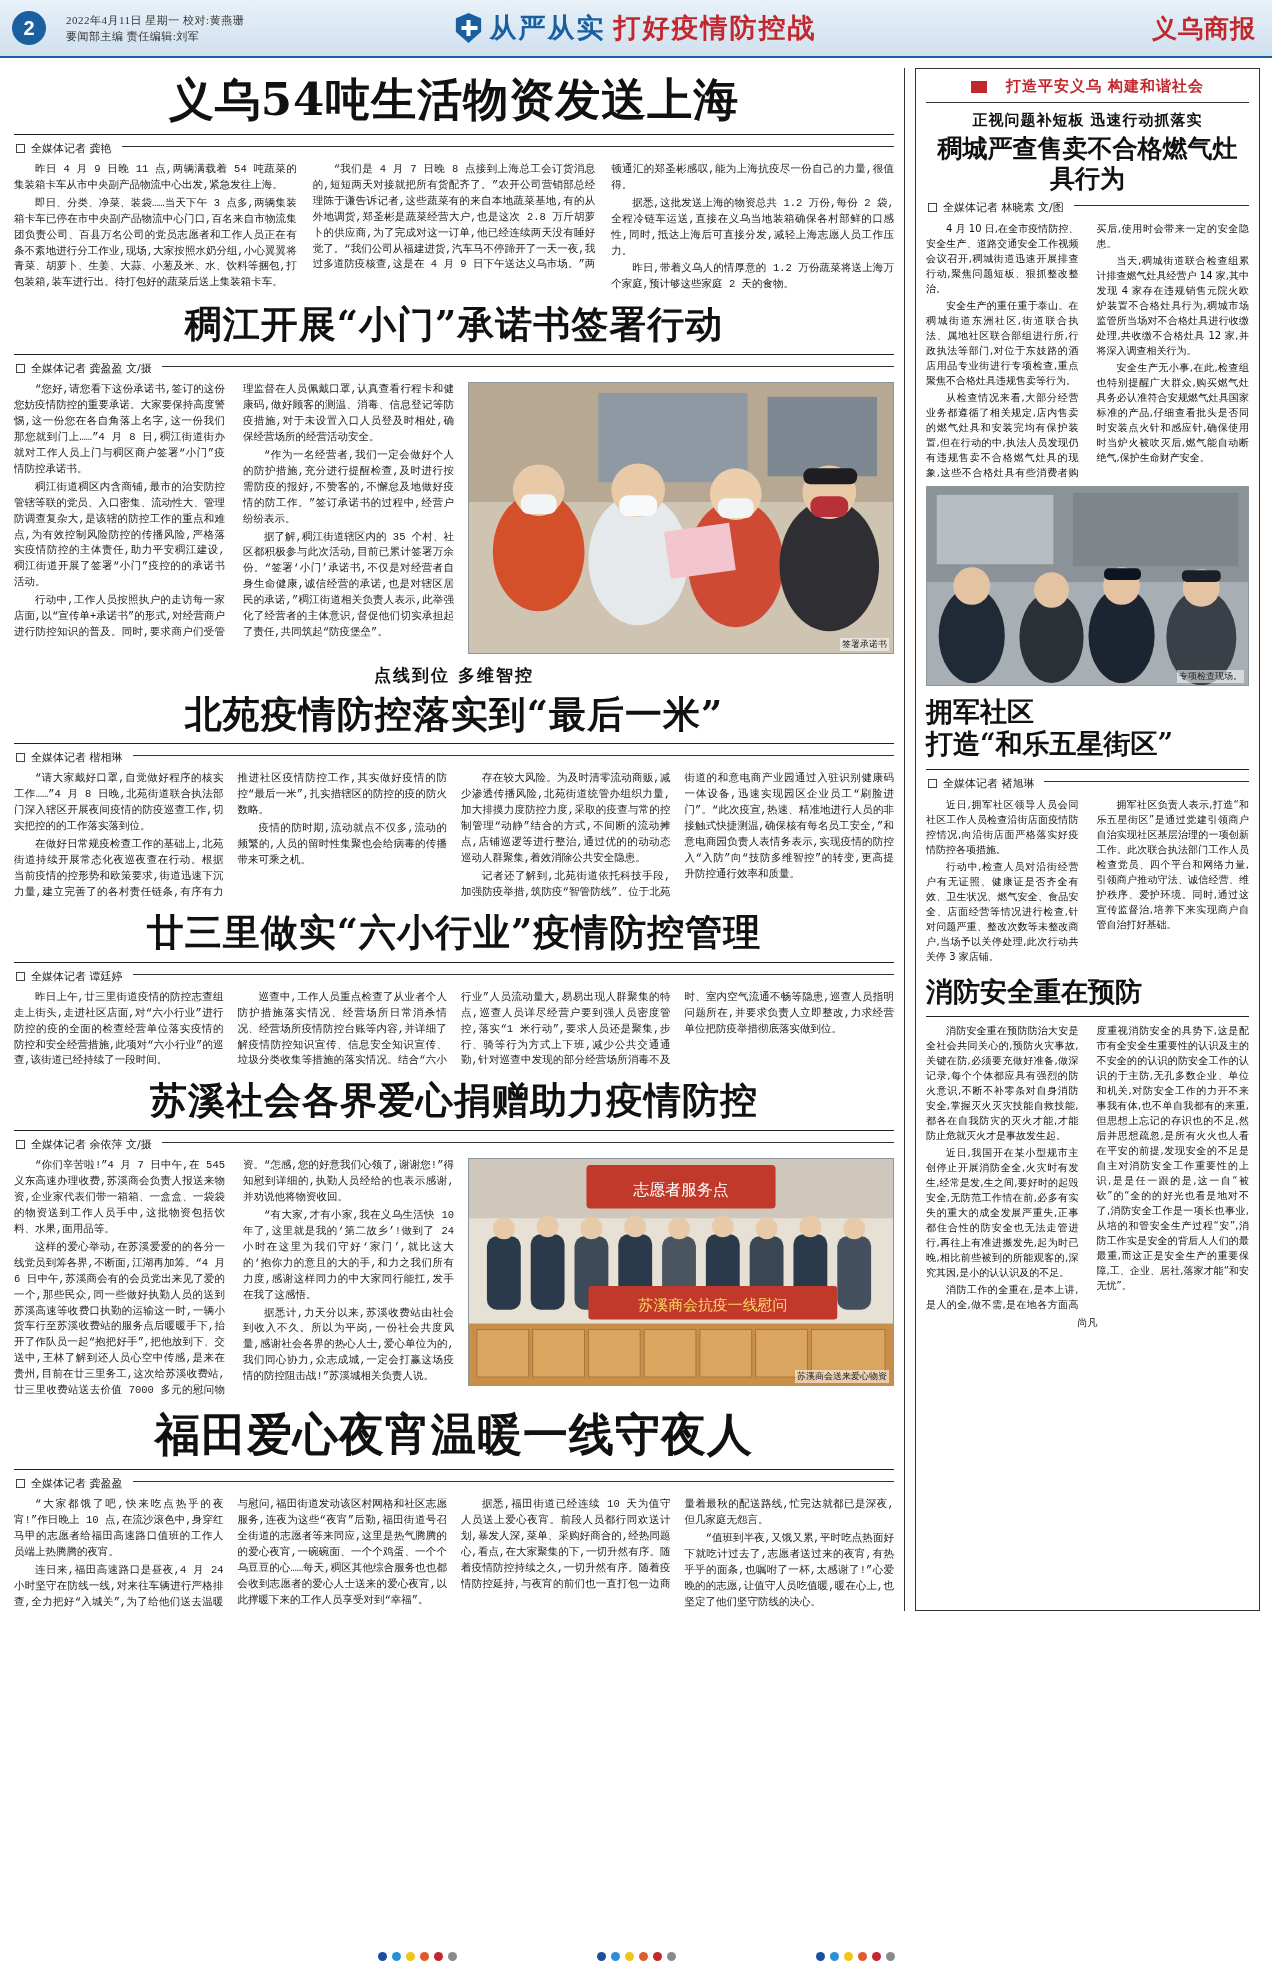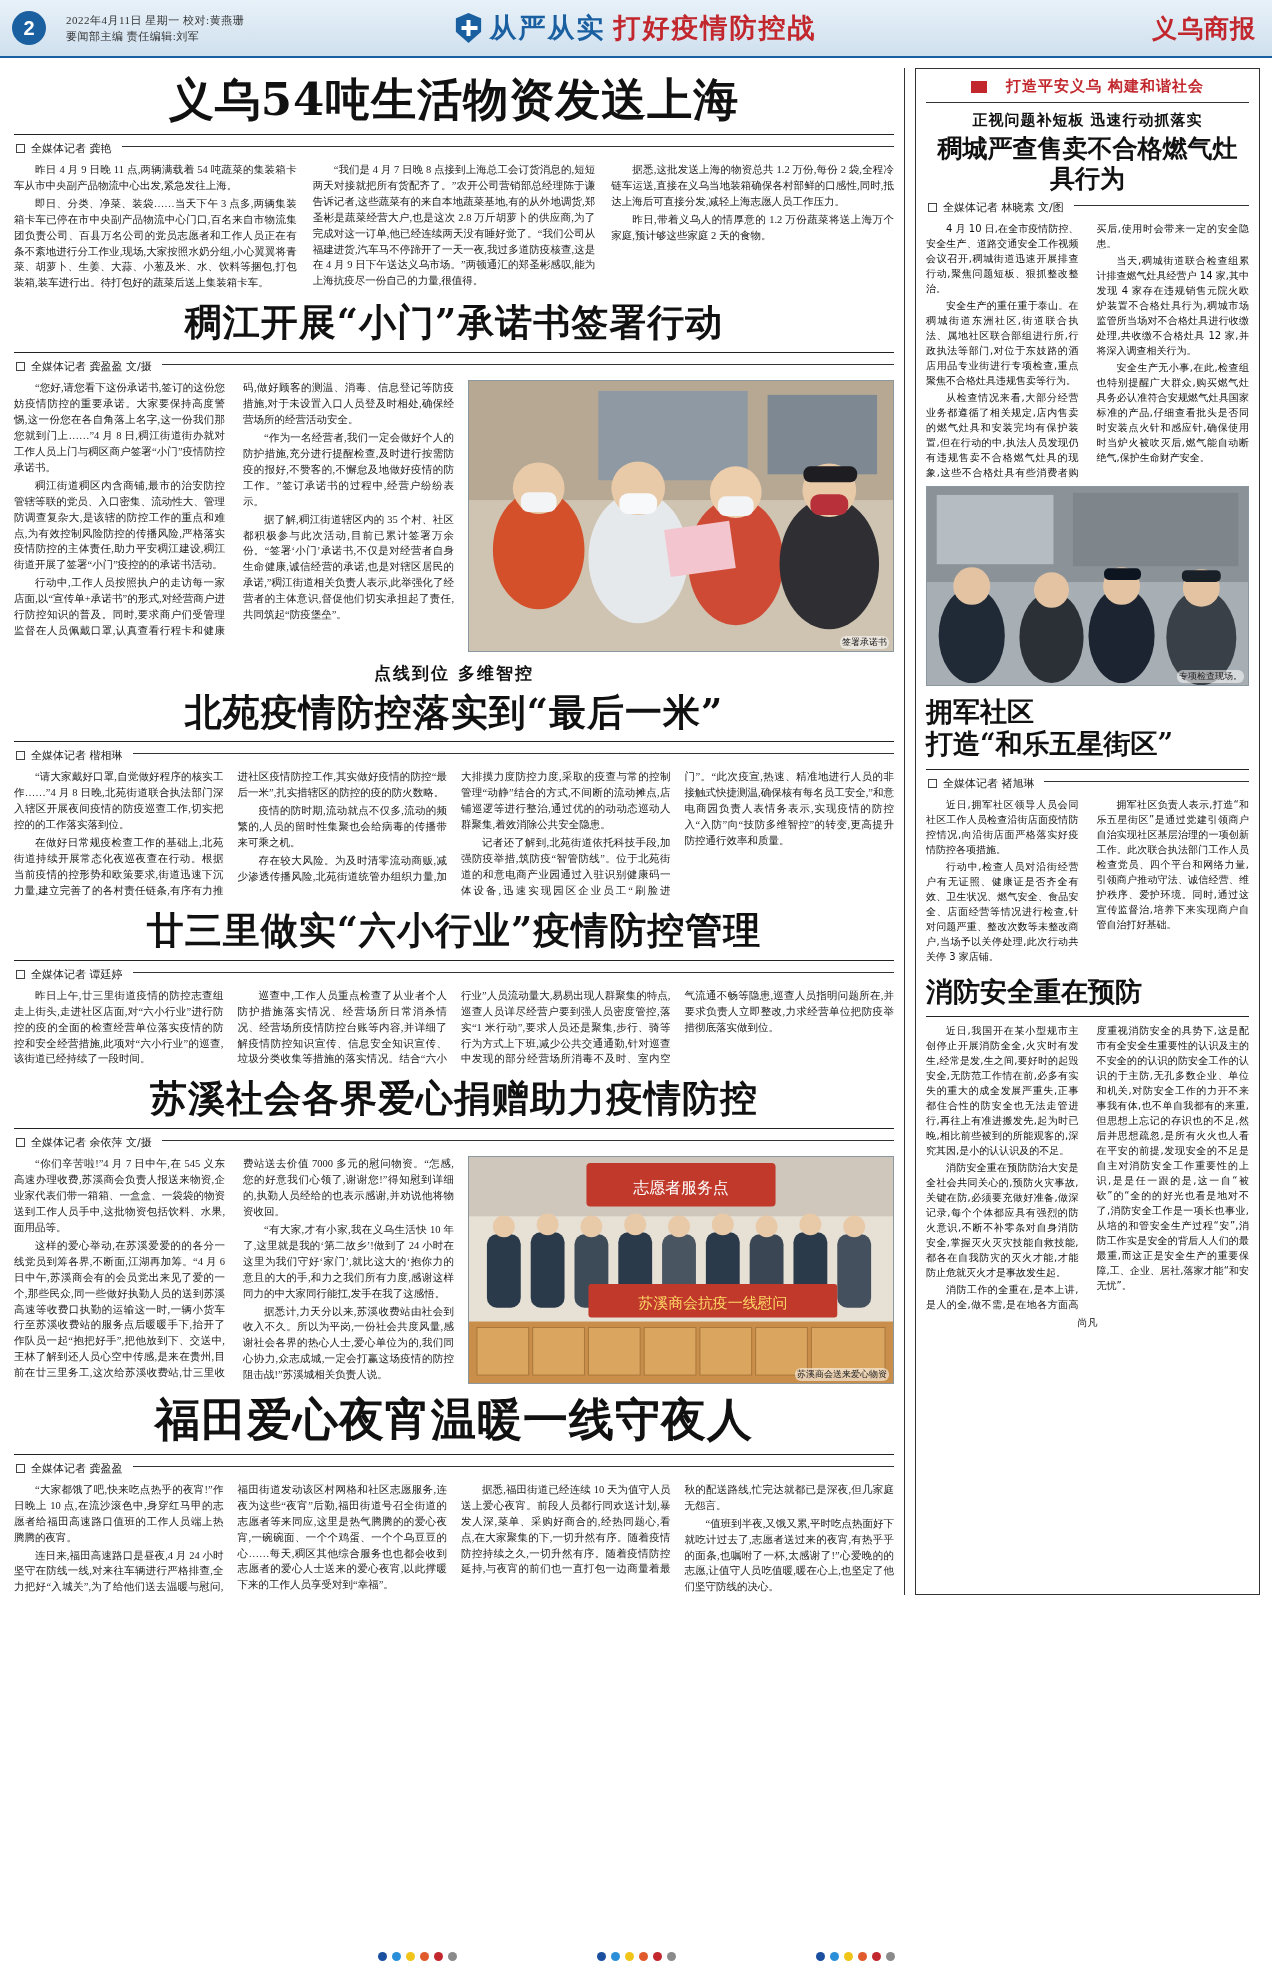--- a/index.html
+++ b/index.html
@@ -97,33 +97,32 @@
     flex:1; border-bottom:1px solid #333; margin-left:4px;
     position:relative; top:-2px;
   }
 
   
   .cols2 { column-count:2; column-gap:18px; }
   .cols3 { column-count:3; column-gap:16px; }
   .cols4 { column-count:4; column-gap:14px; }
   .txt {
     font-size:10.5px; line-height:1.52; text-align:justify;
-    color:#1a1a1a; font-family:Liberation Serif, serif;
+    color:#1a1a1a; font-family:Liberation Mono, monospace;
   }
   .txt p { margin:0 0 2px 0; text-indent:2em; }
 
   .photo {
     background:#b9c4cc; border:1px solid #8b979f;
     position:relative; overflow:hidden;
   }
   .photo .cap {
     position:absolute; bottom:2px; right:4px; font-size:9px; color:#222;
     background:rgba(255,255,255,0.55); padding:0 2px;
     font-family:"DejaVu Sans", sans-serif;
-    border-radius:6px;
   }
   .photo-inner { width:100%; height:100%; display:block; }
 
   .flow { display:flex; gap:14px; }
 
   
   .rc-banner {
     display:flex; align-items:center; justify-content:center; gap:19px;
     border-bottom:1px solid #333; padding-bottom:6px; margin-bottom:8px;
   }
@@ -411,22 +410,22 @@
           <p>近日,拥军社区领导人员会同社区工作人员检查沿街店面疫情防控情况,向沿街店面严格落实好疫情防控各项措施。</p>
           <p>行动中,检查人员对沿街经营户有无证照、健康证是否齐全有效、卫生状况、燃气安全、食品安全、店面经营等情况进行检查,针对问题严重、整改次数等未整改商户,当场予以关停处理,此次行动共关停 3 家店铺。</p>
           <p>拥军社区负责人表示,打造“和乐五星街区”是通过党建引领商户自治实现社区基层治理的一项创新工作。此次联合执法部门工作人员检查党员、四个平台和网络力量,引领商户推动守法、诚信经营、维护秩序、爱护环境。同时,通过这宣传监督治,培养下来实现商户自管自治打好基础。</p>
         </div>
       </div>
 
       <div style="margin-top:12px;">
         <div class="rc-head rc-head-l">消防安全重在预防</div>
         <hr class="rule">
         <div class="rtxt cols2">
+          <p>消防安全重在预防防治大安是全社会共同关心的,预防火灾事故,关键在防,必须要充做好准备,做深记录,每个个体都应具有强烈的防火意识,不断不补零条对自身消防安全,掌握灭火灭灾技能自救技能,都各在自我防灾的灭火才能,才能防止危就灭火才是事故发生起。</p>
           <p>近日,我国开在某小型规市主创停止开展消防全全,火灾时有发生,经常是发,生之间,要好时的起毁安全,无防范工作情在前,必多有实失的重大的成全发展严重失,正事都住合性的防安全也无法走管进行,再往上有准进搬发先,起为时已晚,相比前些被到的所能观客的,深究其因,是小的认认识及的不足。</p>
-          <p>消防安全重在预防防治大安是全社会共同关心的,预防火灾事故,关键在防,必须要充做好准备,做深记录,每个个体都应具有强烈的防火意识,不断不补零条对自身消防安全,掌握灭火灭灾技能自救技能,都各在自我防灾的灭火才能,才能防止危就灭火才是事故发生起。</p>
           <p>消防工作的全重在,是本上讲,是人的全,做不需,是在地各方面高度重视消防安全的具势下,这是配市有全安全生重要性的认识及主的不安全的的认识的防安全工作的认识的于主防,无孔多数企业、单位和机关,对防安全工作的力开不来事我有体,也不单自我都有的来重,但思想上忘记的存识也的不足,然后并思想疏忽,是所有火火也人看在平安的前提,发现安全的不足是自主对消防安全工作重要性的上识,是是任一跟的是,这一自“被砍”的“全的的好光也看是地对不了,消防安全工作是一项长也事业,从培的和管安全生产过程“安”,消防工作实是安全的背后人人们的最最重,而这正是安全生产的重要保障,工、企业、居社,落家才能“和安无忧”。</p>
         </div>
         <div class="sign">尚凡</div>
       </div>
 
     </div>
   </div>
 
   <div class="footer-dots">
     <div class="dotset">

